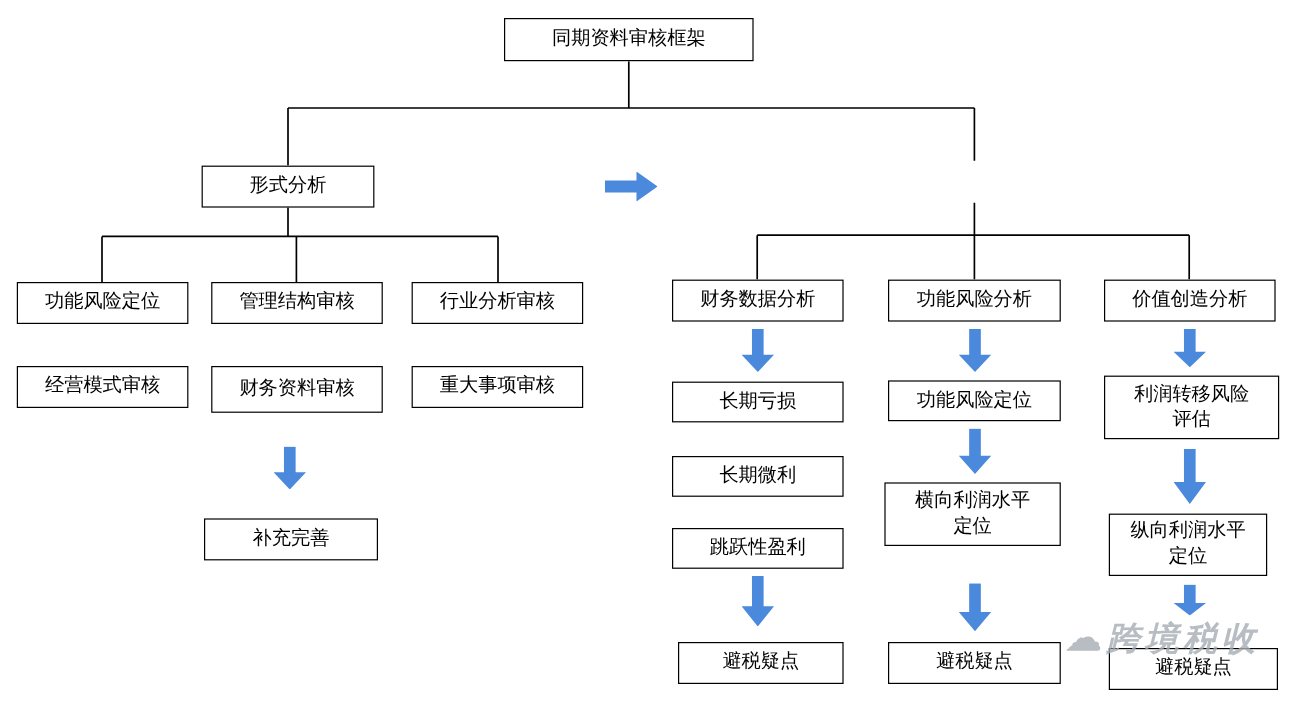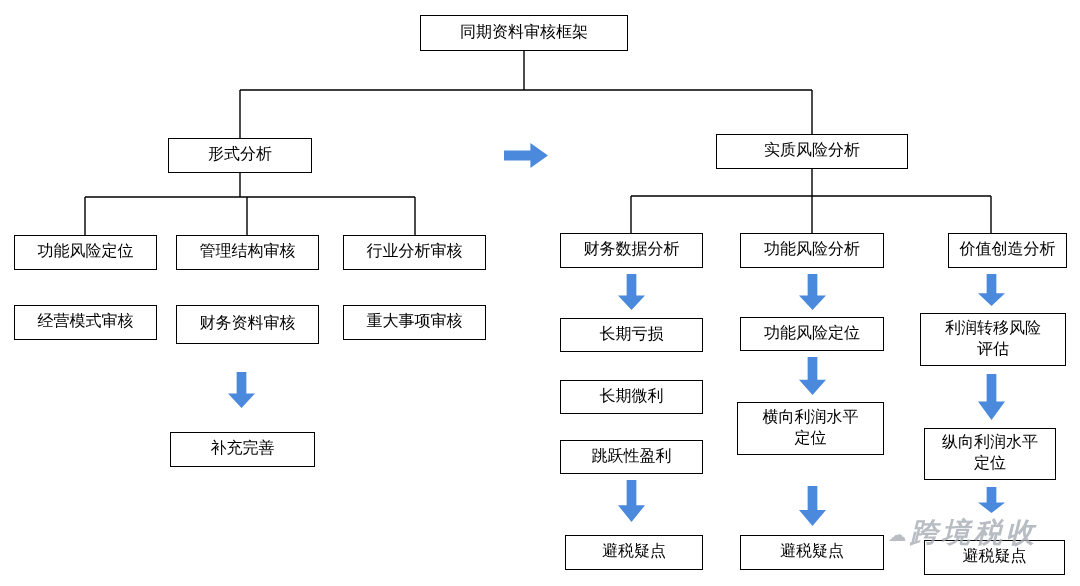--- a/index.html
+++ b/index.html
@@ -1,20 +1,20 @@
 <!DOCTYPE html>
 <html style="--arrow: #4a89dc; --line: #000000; --border: #000000; --background: #ffffff; --watermark: #a6adb5;"><head>
 <meta charset="utf-8">
 <style>
   html,body{margin:0;padding:0;background:#ffffff;}
   .canvas{
     position:relative;
     width:1080px;height:586px;
     background:var(--background,#fff);
-    font-family:Liberation Mono, monospace;
+    font-family:Liberation Sans, sans-serif;
     overflow:hidden;
   }
   .connectors{position:absolute;left:0;top:0;pointer-events:none;}
   .box{
     position:absolute;
     box-sizing:border-box;
     background:var(--background,#fff);
     border:1.5px solid var(--border,#000);
     display:flex;align-items:center;justify-content:center;
     text-align:center;
@@ -54,21 +54,20 @@
 
   <svg class="connectors" width="1080" height="586" viewBox="0 0 1080 586">
     <path d="M524 51 L524 90 M240 90 L812 90 M240 90 L240 138 M812 90 L812 134
              M240 172 L240 197 M85 197 L415 197 M85 197 L85 235 M247 197 L247 235 M415 197 L415 235
              M812 169 L812 196 M631 196 L991 196 M631 196 L631 233 M812 196 L812 233 M991 196 L991 233" fill="none" stroke="#000" stroke-width="1.4"></path>
   </svg>
 
   <div class="box" style="left:420px;top:15px;width:208px;height:36px;">同期资料审核框架</div>
 
   <div class="box" style="left:168px;top:138px;width:144px;height:35px;">形式分析</div>
-  <div class="box" style="left:716px;top:134px;width:192px;height:35px;">实质风险分析</div>
 
   <div class="arrow-right" style="left:504px;top:143px;width:44px;height:25px;"></div>
 
   <div class="box" style="left:14px;top:235px;width:143px;height:35px;">功能风险定位</div>
   <div class="box" style="left:176px;top:235px;width:143px;height:35px;">管理结构审核</div>
   <div class="box" style="left:343px;top:235px;width:143px;height:35px;text-align:center;">行业分析审核</div>
 
   <div class="box" style="left:14px;top:305px;width:143px;height:35px;">经营模式审核</div>
   <div class="box" style="left:176px;top:305px;width:143px;height:39px;">财务资料审核</div>
   <div class="box" style="left:343px;top:305px;width:143px;height:35px;">重大事项审核</div>
@@ -86,21 +85,21 @@
 
   <div class="box" style="left:740px;top:233px;width:144px;height:35px;">功能风险分析</div>
   <div class="arrow-down" style="left:799px;top:274px;height:36px;"></div>
   <div class="box" style="left:740px;top:317px;width:144px;height:34px;text-align:center;">功能风险定位</div>
   <div class="arrow-down" style="left:799px;top:357px;height:38px;"></div>
   <div class="box" style="left:737px;top:402px;width:147px;height:53px;">横向利润水平
 定位</div>
   <div class="arrow-down" style="left:799px;top:486px;height:40px;"></div>
   <div class="box" style="left:740px;top:535px;width:144px;height:35px;">避税疑点</div>
 
-  <div class="box" style="left:948px;top:233px;width:119px;height:35px;">价值创造分析</div>
+  <div class="box" style="left:920px;top:233px;width:143px;height:35px;">价值创造分析</div>
   <div class="arrow-down" style="left:978px;top:274px;height:32px;"></div>
   <div class="box" style="left:920px;top:313px;width:146px;height:53px;">利润转移风险
 评估</div>
   <div class="arrow-down" style="left:978px;top:374px;height:46px;"></div>
   <div class="box" style="left:924px;top:428px;width:132px;height:52px;">纵向利润水平
 定位</div>
   <div class="arrow-down" style="left:978px;top:487px;height:26px;"></div>
   <div class="box" style="left:924px;top:540px;width:141px;height:35px;">避税疑点</div>
 
   <div class="watermark">

